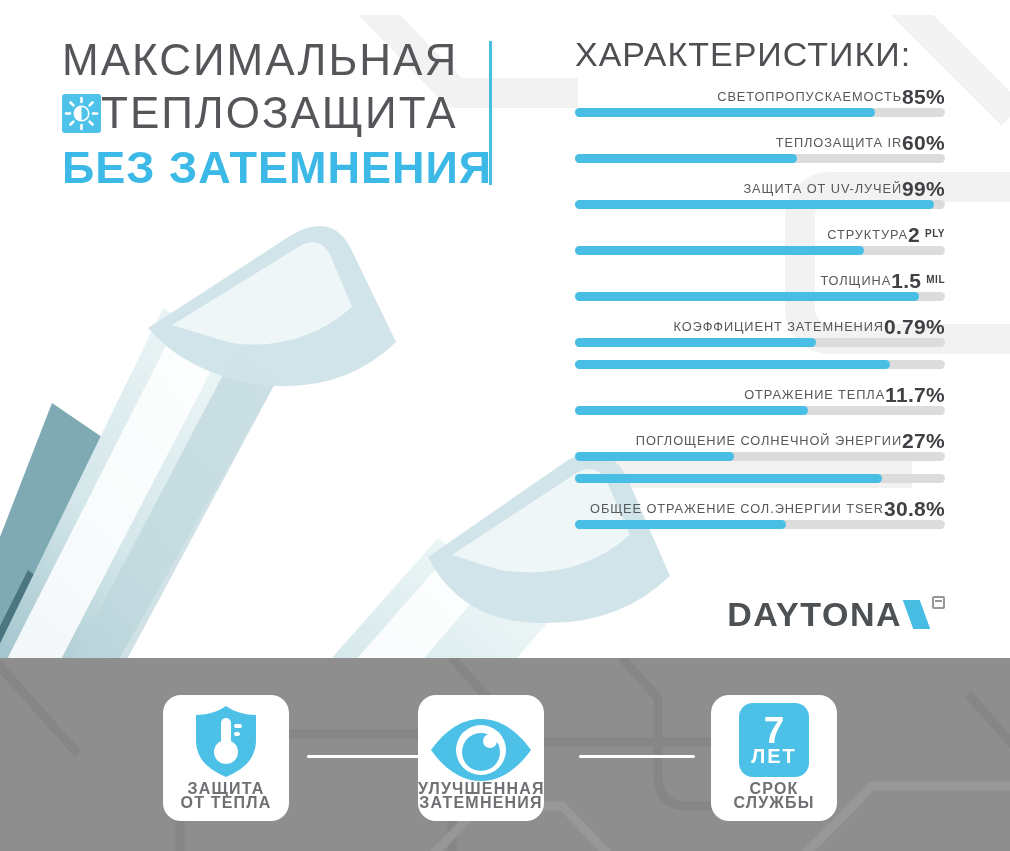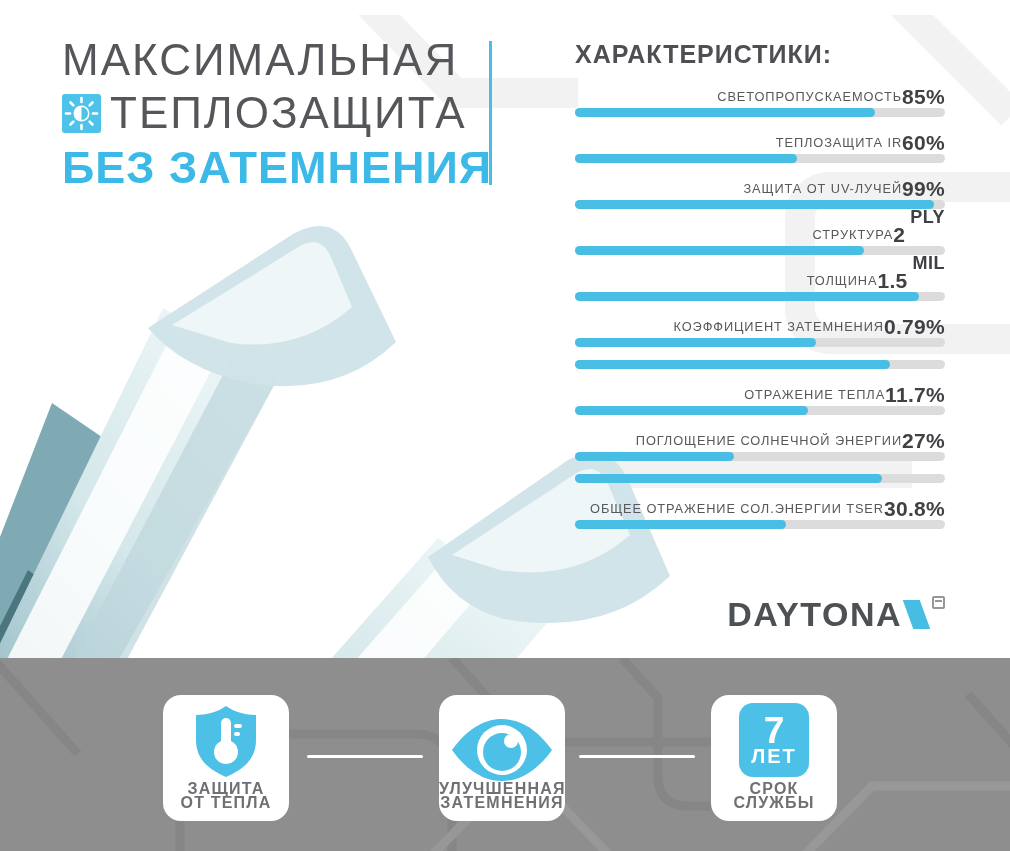--- a/index.html
+++ b/index.html
@@ -8,54 +8,54 @@
 
   
   .bg-pattern{position:absolute;left:0;top:0;z-index:0;}
 
   
   .film-art{position:absolute;left:0;top:195px;z-index:1;}
 
   
   .title-block{position:absolute;left:62px;top:20px;z-index:3;}
   .title-line{font-size:44px;line-height:50px;color:#54565A;letter-spacing:2px;white-space:nowrap;}
-  .title-line2-row{display:flex;align-items:center;gap:9px;margin-top:3px;}
+  .title-line2-row{display:flex;align-items:center;margin-top:3px;}
   .sun-badge{width:39px;height:39px;flex:0 0 auto;display:block;}
   .title-line3{margin-top:5px;font-size:45px;line-height:50px;font-weight:bold;color:#3CB9E6;
                letter-spacing:1px;white-space:nowrap;}
   .title-vline{position:absolute;left:489px;top:26px;width:3px;height:144px;background:#49BEE5;z-index:3;}
 
   
   .chars{position:absolute;left:575px;top:22px;width:370px;z-index:3;}
-  .chars-heading{margin:0 0 13px 0;font-size:25px;line-height:34px;font-weight:bold;
+  .chars-heading{margin:0 0 13px 0;font-size:34px;line-height:34px;font-weight:normal;
                  color:#4D4F52;letter-spacing:1px;}
   .crow{margin-bottom:13px;}
   .crow-top{display:flex;justify-content:flex-end;align-items:flex-end;height:24px;}
   .crow-label{font-size:12.8px;color:#57585B;letter-spacing:0.9px;padding-bottom:4px;white-space:nowrap;}
   .crow-value{display:flex;align-items:flex-end;flex-shrink:0;font-size:21px;font-weight:bold;
               color:#3F4144;letter-spacing:0.3px;line-height:22px;}
-  .crow-unit{font-size:18px;font-weight:bold;margin-left:5px;padding-bottom:18px;letter-spacing:0.5px;}
+  .crow-unit{font-size:10px;font-weight:bold;margin-left:5px;padding-bottom:1px;letter-spacing:0.5px;}
   .crow-unit:empty{display:none;}
   .bar-track{height:9px;border-radius:5px;background:#DCDCDC;}
   .bar-fill{height:9px;border-radius:5px;background:#49BEE5;}
 
   
   .logo{position:absolute;right:65px;top:580px;z-index:3;display:flex;align-items:center;}
   .brand-text{font-size:34px;line-height:38px;font-weight:bold;color:#4E5154;letter-spacing:1.5px;}
   .brand-slash{width:17px;height:29px;margin-left:6px;background:#47BDE4;transform:skewX(20deg);}
   .brand-mark{width:9px;height:9px;border:2px solid #95969A;border-radius:2px;margin-left:7px;
               align-self:flex-start;margin-top:1px;}
   .brand-mark i{display:block;margin:2px 1px 0 1px;border-top:2px solid #95969A;}
 
   
   .footer{position:absolute;left:0;top:643px;width:1010px;height:208px;background:#8E8E8E;z-index:4;}
   .footer-pattern{position:absolute;left:0;top:0;}
   .fcard{position:absolute;top:37px;width:126px;height:126px;background:#ffffff;border-radius:18px;
          text-align:center;}
-  .fcard1{left:163px;} .fcard2{left:439px;} .fcard3{left:711px;}
+  .fcard1{left:163px;} .fcard2{left:418px;} .fcard3{left:711px;}
   .flabel{position:absolute;left:0;right:0;bottom:11px;font-size:16px;font-weight:bold;color:#6F7073;
           letter-spacing:1.2px;line-height:14px;}
   .fconn{position:absolute;top:97px;height:3px;background:#ffffff;border-radius:2px;}
   .fconn1{left:307px;width:116px;} .fconn2{left:579px;width:116px;}
   .ficon-shield{margin-top:9px;}
   .ficon-eye{margin-top:22px;}
   .badge7{width:70px;height:74px;margin:8px auto 0;background:#4CC0E6;border-radius:14px;color:#fff;
           font-weight:bold;display:flex;flex-direction:column;align-items:center;justify-content:center;}
   .badge7-num{font-size:37px;line-height:33px;}
   .badge7-unit{font-size:20px;line-height:19px;letter-spacing:2px;}

